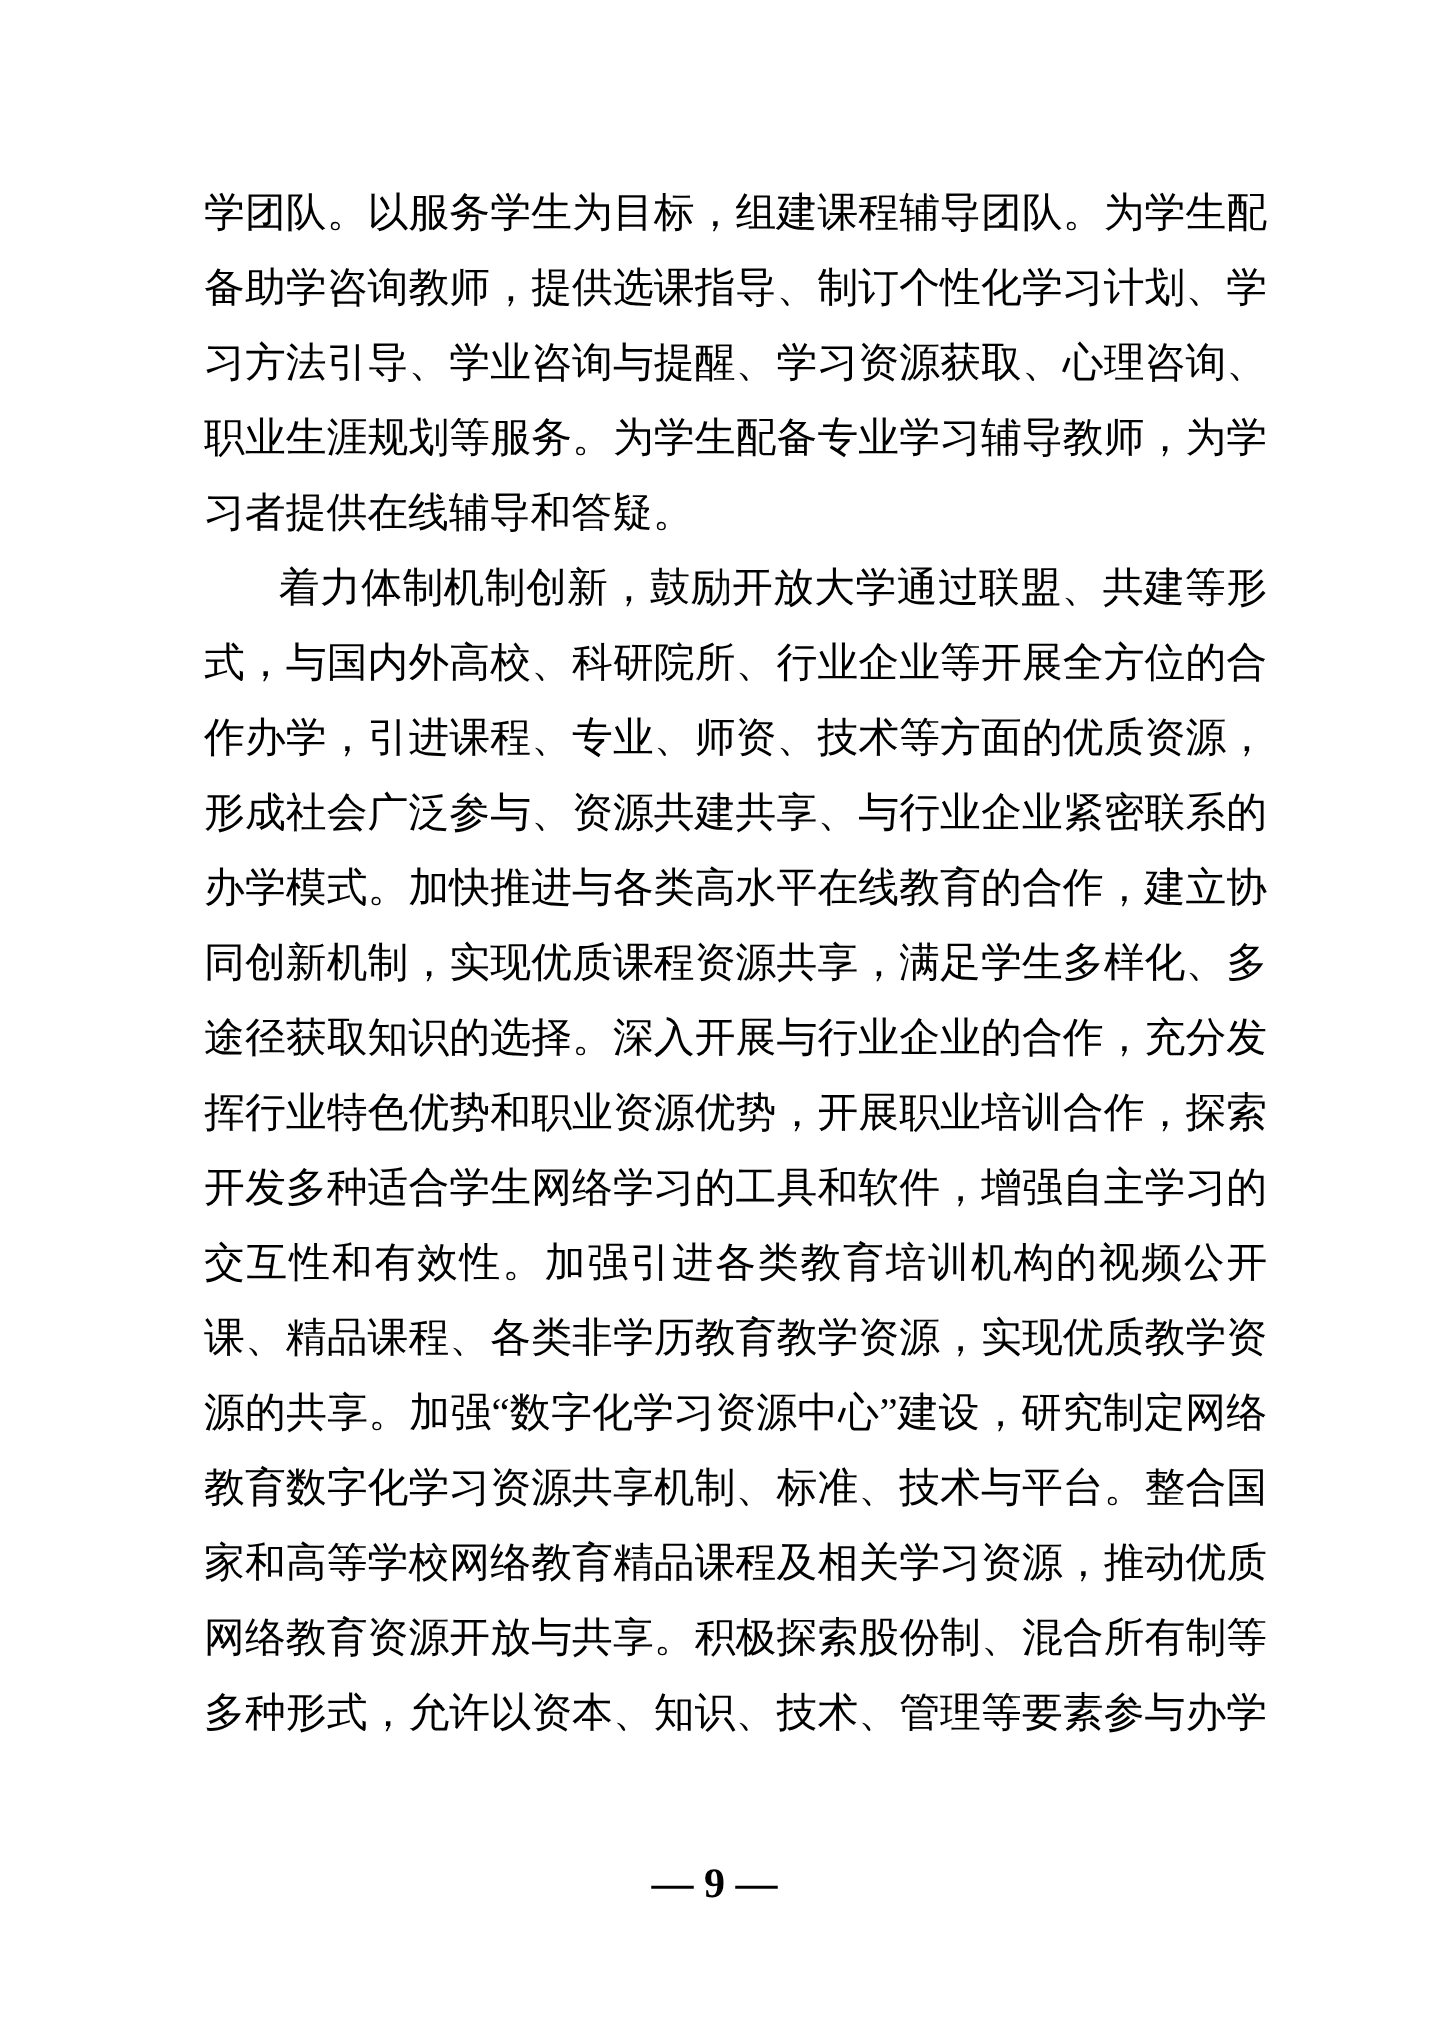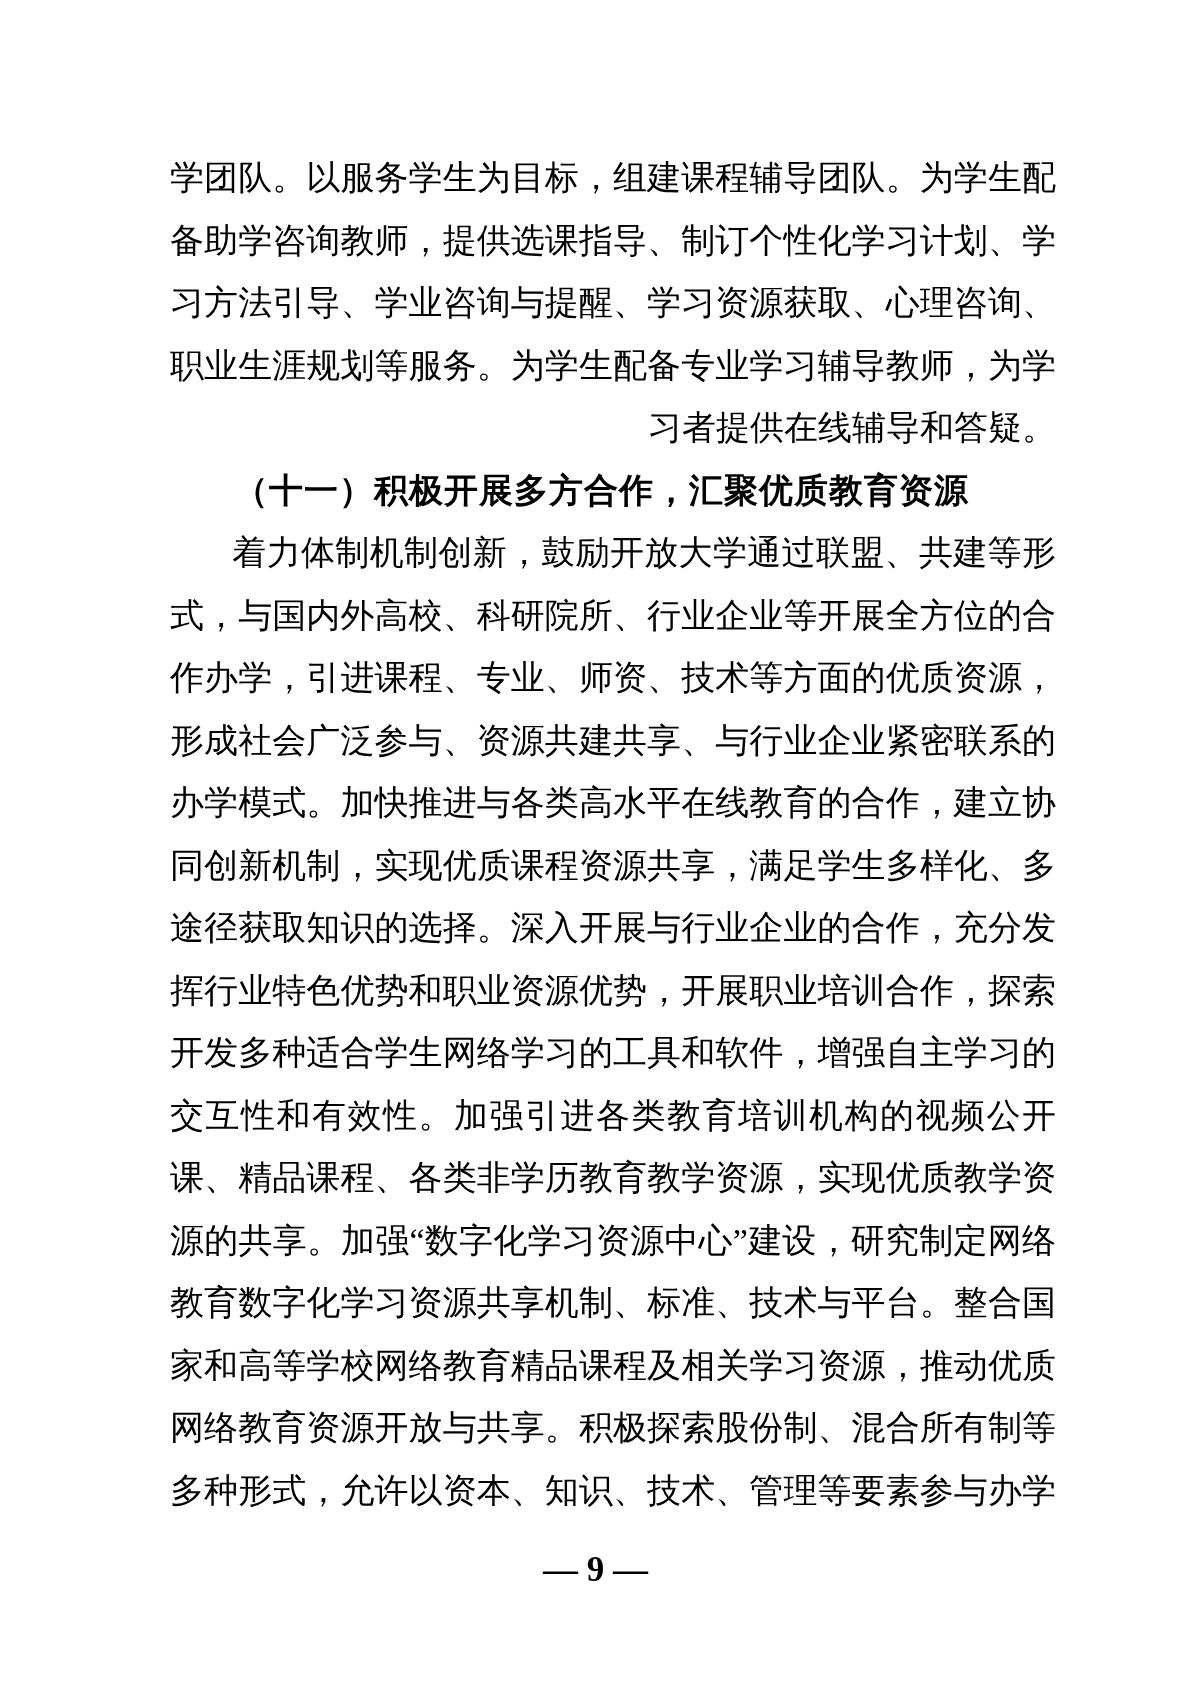--- a/index.html
+++ b/index.html
@@ -25,21 +25,21 @@
     white-space: nowrap;
   }
   
   .line.fill {
     display: flex;
     justify-content: space-between;
     align-items: baseline;
   }
   .line.fill span { display: inline-block; line-height: 62.5px; }
   .indent-spacer { width: 62px; flex: 0 0 auto; }
-  .line.end { text-align: right; }
+  .line.end { text-align: left; }
   .line.heading {
     font-weight: 700;
     padding-left: 64px;
     letter-spacing: 1px;
   }
   .footer {
     position: absolute;
     top: 1548px;
     left: 0;
     width: 100%;
@@ -160,21 +160,20 @@
         <span>习</span>
         <span>辅</span>
         <span>导</span>
         <span>教</span>
         <span>师</span>
         <span>，</span>
         <span>为</span>
         <span>学</span>
       </div>
       <div class="line end">习者提供在线辅导和答疑。</div>
-      <div class="line heading">（十一）积极开展多方合作，汇聚优质教育资源</div>
       <div class="line fill indented">
         <span class="indent-spacer"></span>
         <span>着</span>
         <span>力</span>
         <span>体</span>
         <span>制</span>
         <span>机</span>
         <span>制</span>
         <span>创</span>
         <span>新</span>

